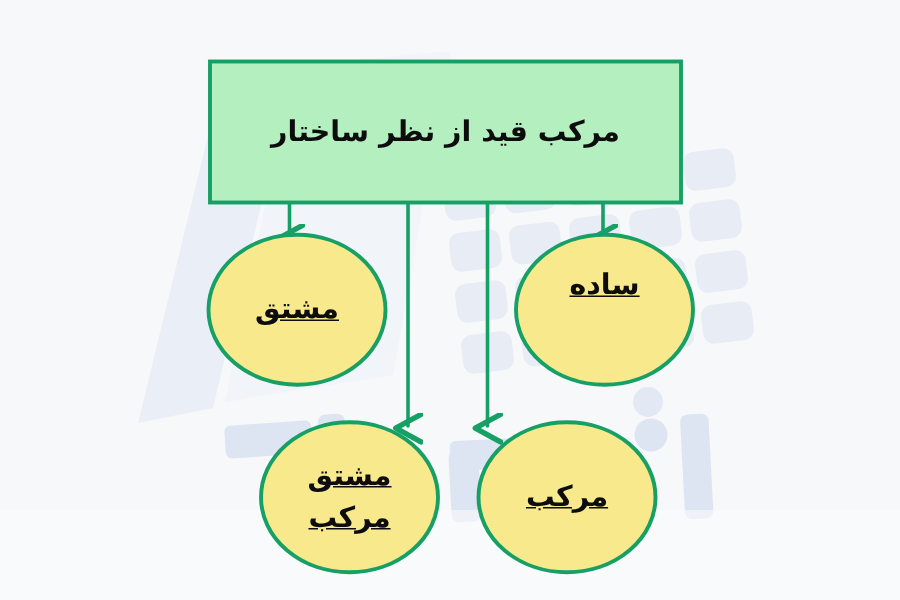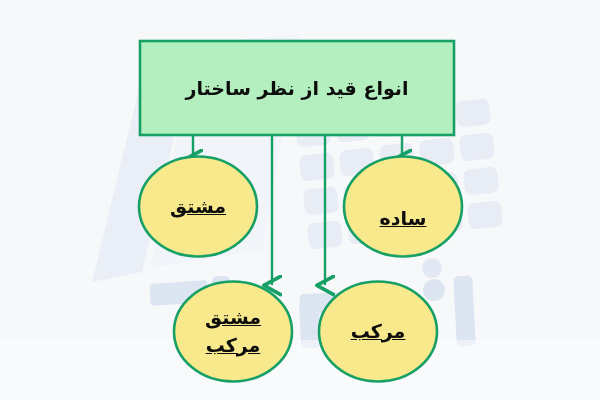--- a/index.html
+++ b/index.html
@@ -56,21 +56,21 @@
     height: 96px;
     font-size: 19px;
     letter-spacing: 0.2px;
   }
   .ellipse-label {
     font-size: 19px;
     line-height: 1.45;
     text-decoration: underline;
   }
   #label-moshtagh  { left: 138px; top: 156px; width: 120px; height: 101px; }
-  #label-sadeh     { left: 343px; top: 168px; width: 120px; height: 101px; }
+  #label-sadeh     { left: 343px; top: 140px; width: 120px; height: 101px; }
   #label-moshtagh-morakkab { left: 173px; top: 281px; width: 120px; height: 101px; }
   #label-morakkab  { left: 318px; top: 281px; width: 120px; height: 101px; }
 </style>
 </head>
 <body>
 
 <div id="stage">
 
   <svg id="watermark-layer" viewBox="0 0 600 400" width="600" height="400" aria-hidden="true">
     <defs>
@@ -135,21 +135,21 @@
     </g>
 
     <rect x="140" y="41" width="314" height="94" fill="#b4f0bf" stroke="#17a066" stroke-width="2.6"></rect>
 
     <ellipse cx="198" cy="206.5" rx="59" ry="50" fill="#f8e98c" stroke="#17a066" stroke-width="2.6"></ellipse>
     <ellipse cx="403" cy="206.5" rx="59" ry="50" fill="#f8e98c" stroke="#17a066" stroke-width="2.6"></ellipse>
     <ellipse cx="233" cy="331.5" rx="59" ry="50" fill="#f8e98c" stroke="#17a066" stroke-width="2.6"></ellipse>
     <ellipse cx="378" cy="331.5" rx="59" ry="50" fill="#f8e98c" stroke="#17a066" stroke-width="2.6"></ellipse>
   </svg>
 
-  <div class="node-label" id="title-label">انواع قید از نظر ساختار</div>
+  <div class="node-label" id="title-label">مرکب قید از نظر ساختار</div>
 
   <div class="node-label ellipse-label" id="label-moshtagh">مشتق</div>
 
   <div class="node-label ellipse-label" id="label-sadeh">ساده</div>
 
   <div class="node-label ellipse-label" id="label-moshtagh-morakkab">
     <span>مشتق</span>
     <span>مرکب</span>
   </div>
 

